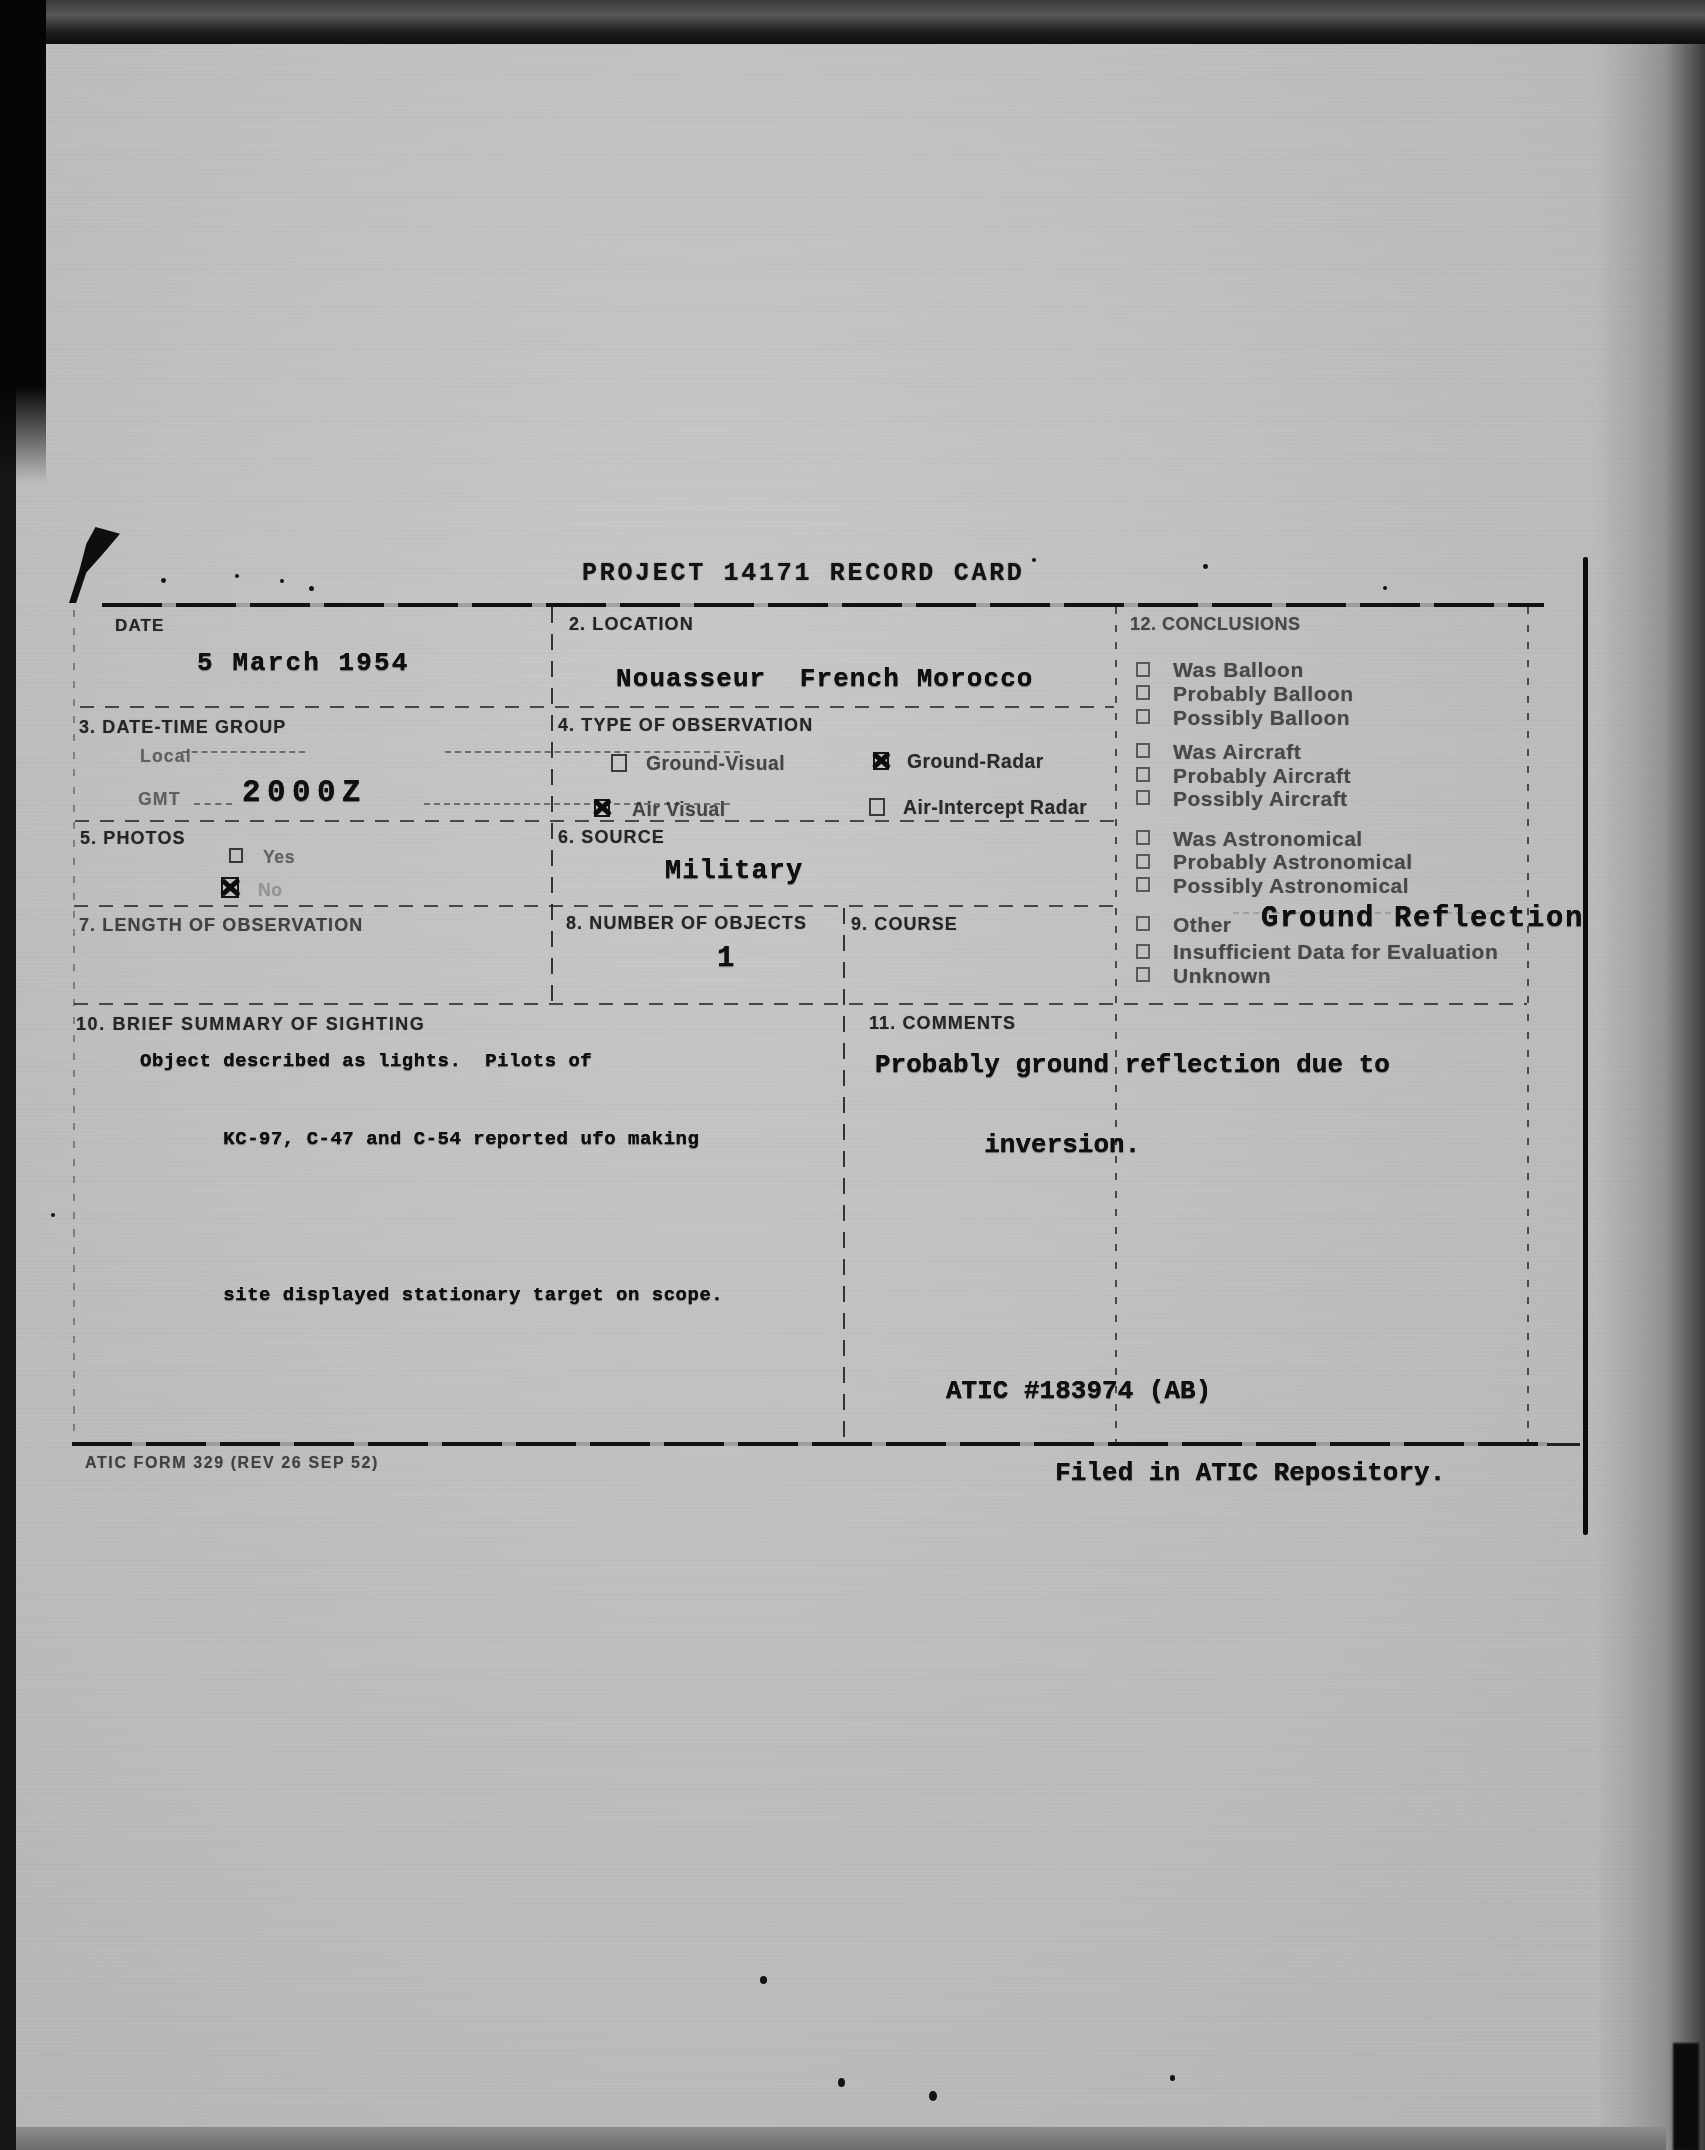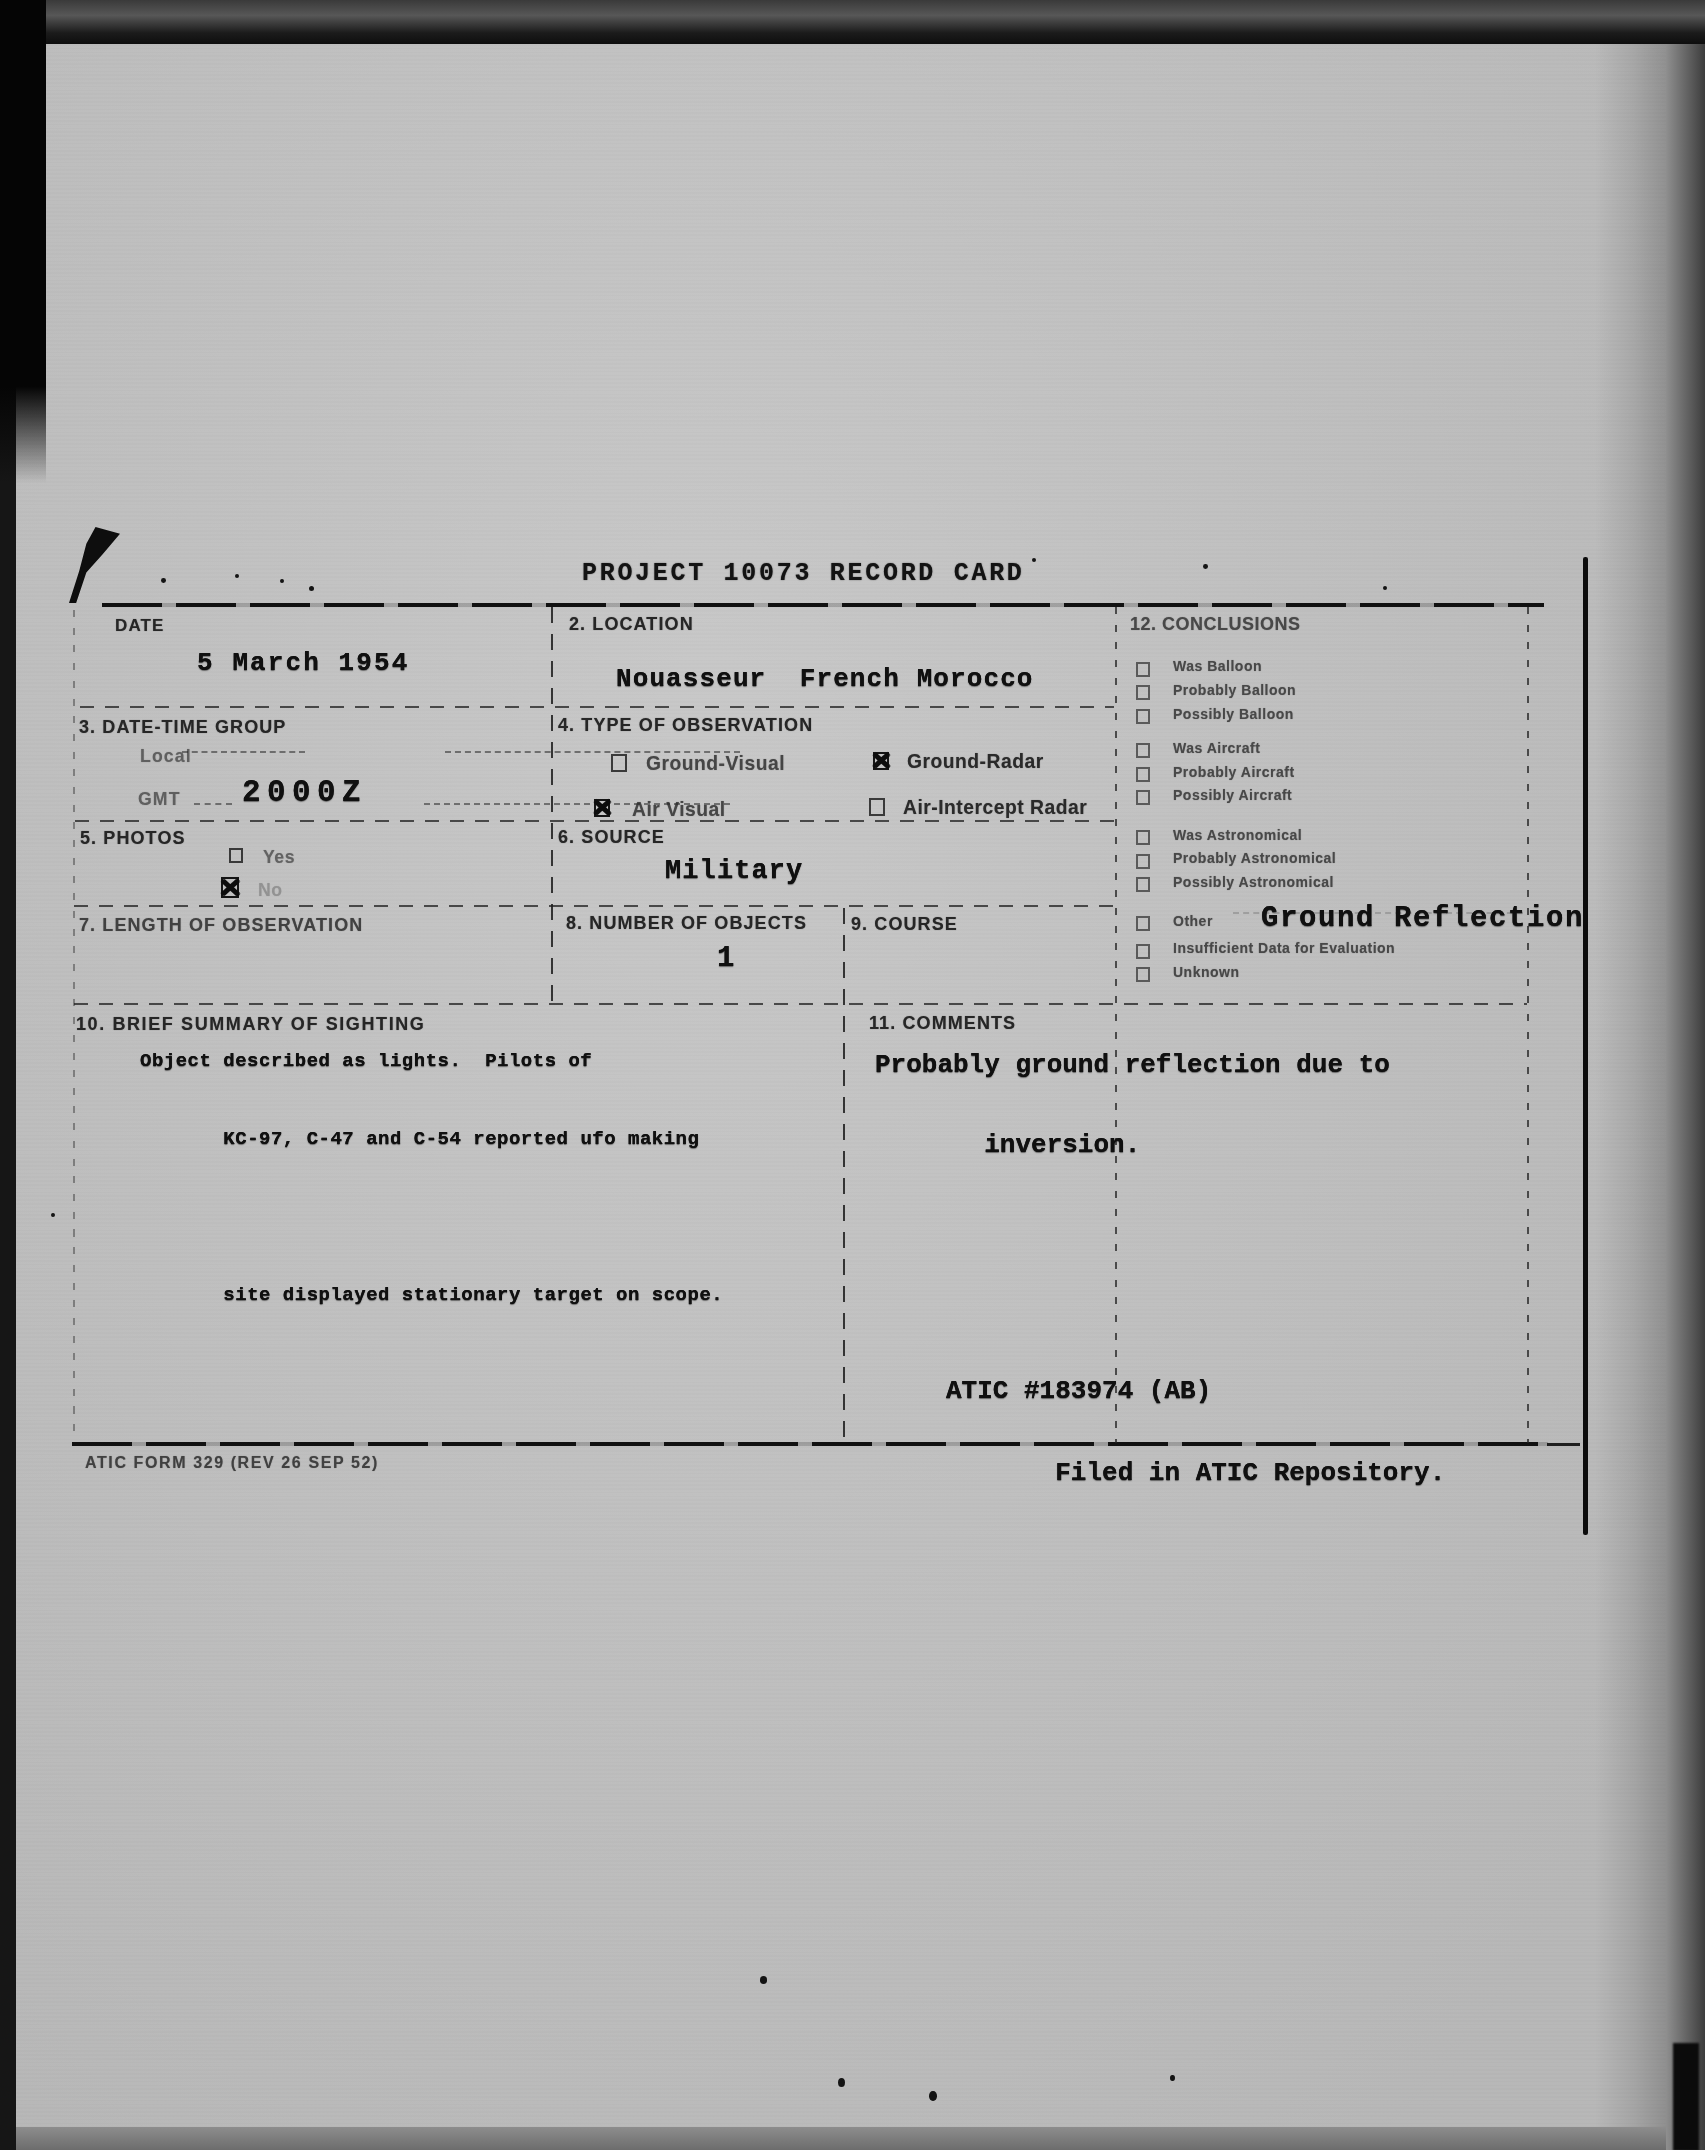--- a/index.html
+++ b/index.html
@@ -37,21 +37,21 @@
   .vline.solid{width:4.8px;background-image:none;background-color:#0c0c0c;border-radius:2.1px;filter:blur(0.3px);}
   
   .plabel{position:absolute;font-weight:700;font-size:18px;letter-spacing:1.1px;color:#262626;
     text-shadow:0 0 1.1px rgba(20,20,20,.45);white-space:pre;}
   .typed{position:absolute;font-family:"Liberation Mono","DejaVu Sans Mono",monospace;font-weight:700;
     color:#101010;text-shadow:0 0.5px 1.1px rgba(10,10,10,.5),0 0 0.5px rgba(0,0,0,.85);white-space:pre;}
   .title{font-size:25px;letter-spacing:2.7px;color:#131313;text-shadow:0 0 1.3px rgba(0,0,0,.65);}
   .deg1{opacity:.82;}
   .deg2{opacity:.62;filter:blur(0.3px);}
   .deg3{opacity:.3;filter:blur(0.6px);text-align:center;}
-  .concl{font-size:14px;letter-spacing:0.5px;color:#343434;opacity:.85;filter:blur(0.2px);}
+  .concl{font-size:21px;letter-spacing:0.5px;color:#343434;opacity:.85;filter:blur(0.2px);}
   .blank{position:absolute;border-bottom:2.1px dashed rgba(40,40,40,.55);filter:blur(0.3px);}
   
   .cbx{position:absolute;width:16px;height:17.7px;border:2.7px solid #222;box-sizing:border-box;
     filter:blur(0.2px);opacity:.85;}
   .cbx.small{width:14px;height:15px;border-width:2.1px;border-color:#333;opacity:.72;}
   .cbx.checked{opacity:1;border-color:#151515;}
   .cbx.checked::before,.cbx.checked::after{content:"";position:absolute;left:-4.3px;right:-4.3px;top:50%;
     margin-top:-2.7px;height:5.4px;background:#0d0d0d;border-radius:2.1px;filter:blur(0.3px);}
   .cbx.checked::before{transform:rotate(42deg);}
   .cbx.checked::after{transform:rotate(-42deg);}
@@ -77,21 +77,21 @@
   <div class="speck" style="left:309px;top:586px;width:5.4px;height:5.4px"></div>
   <div class="speck" style="left:1032px;top:558px;width:4.3px;height:4.3px"></div>
   <div class="speck" style="left:1203px;top:564px;width:4.8px;height:4.8px"></div>
   <div class="speck" style="left:1383px;top:586px;width:4.3px;height:4.3px"></div>
   <div class="speck" style="left:51px;top:1213px;width:3.8px;height:3.8px"></div>
   <div class="speck" style="left:760px;top:1976px;width:7px;height:7.5px"></div>
   <div class="speck" style="left:838px;top:2078px;width:7px;height:9px"></div>
   <div class="speck" style="left:929px;top:2091px;width:7.5px;height:9.7px"></div>
   <div class="speck" style="left:1170px;top:2075px;width:4.8px;height:6.4px"></div>
 
-  <div class="typed title abs" style="left:582px;top:559px">PROJECT 10073 RECORD CARD</div>
+  <div class="typed title abs" style="left:582px;top:559px">PROJECT 14171 RECORD CARD</div>
 
   <div class="hline heavy" style="left:102px;top:603px;width:1442px"></div>
   <div class="hline heavy" style="left:72px;top:1442px;width:1476px"></div>
   <div class="hline" style="left:1547px;top:1443px;width:41px"></div>
   <div class="vline dotted" style="left:73px;top:610px;height:832px;opacity:.55"></div>
   <div class="vline" style="left:551px;top:607px;height:397px"></div>
   <div class="vline" style="left:843px;top:908px;height:535px"></div>
   <div class="vline dotted" style="left:1115px;top:607px;height:836px"></div>
   <div class="vline dotted" style="left:1527px;top:607px;height:836px"></div>
   <div class="vline solid" style="left:1583px;top:557px;height:978px"></div>

